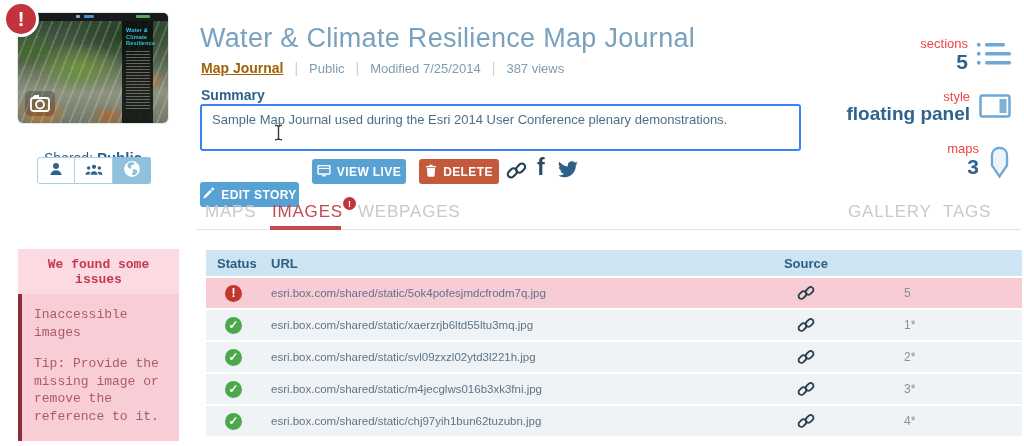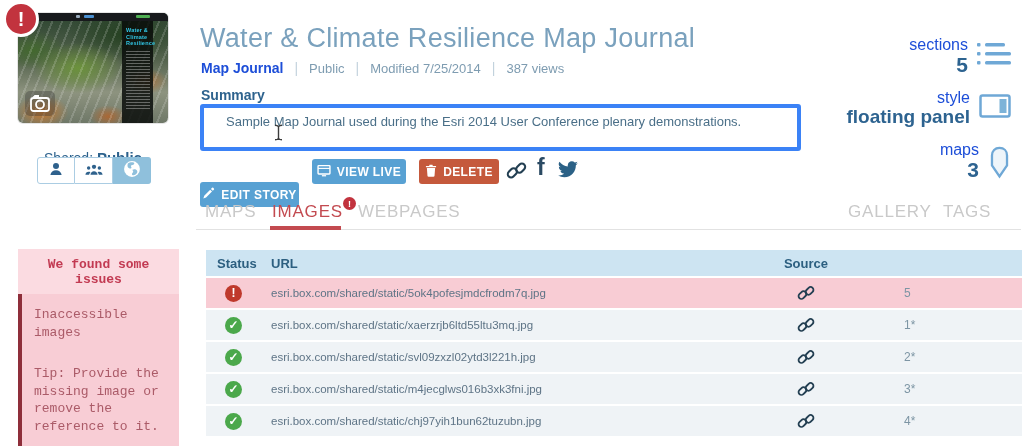--- a/index.html
+++ b/index.html
@@ -42,43 +42,43 @@
   .share-group { position:absolute; left:37px; top:157px; display:flex; }
   .share-btn { width:38px; height:27px; background:#fff; border:1px solid #abcde3; border-left-width:0;
     display:flex; align-items:center; justify-content:center; cursor:pointer; }
   .share-btn:first-child { border-left-width:1px; border-radius:3px 0 0 3px; }
   .share-btn:last-child { border-radius:0 3px 3px 0; }
   .share-btn.selected { background:#8fc0dc; border-color:#8fc0dc; }
 
   
   .page-title { position:absolute; left:200px; top:23px; font-size:27px; font-weight:400; color:#7aa1bd; letter-spacing:.3px; }
   .meta-row { position:absolute; left:201px; top:60px; display:flex; align-items:center; gap:11px; font-size:13px; color:#7e9cb1; }
-  .meta-type { color:#1d4ed8; font-weight:bold; font-size:14px; }
+  .meta-type { color:#a16207; font-weight:bold; font-size:14px;text-decoration:underline; }
   .meta-sep { color:#c2d2dd; font-size:14px; }
   .summary-label { position:absolute; left:201px; top:87px; font-size:14px; font-weight:bold; color:#2d628d; }
   .summary-box { position:absolute; left:200px; top:104px; width:601px; height:47px; background:#fff;
-    border:4px solid #3b82f6; border-radius:3px; padding:6px 22px; font-size:13px; color:#4a6f88; cursor:text; }
+    border:2px solid #3b82f6; border-radius:3px; padding:6px 10px; font-size:13px; color:#4a6f88; cursor:text; }
   .text-cursor { position:absolute; left:273px; top:124px; z-index:2; }
 
   
   .btn { position:absolute; top:159px; height:25px; border:none; border-radius:3px; color:#fff;
     font-family:inherit; font-weight:bold; font-size:12px; letter-spacing:.4px;
     display:flex; align-items:center; justify-content:center; gap:6px; cursor:pointer; }
   .btn-edit { left:200px; width:99px; background:#58a1d3;margin-top:23px; }
   .btn-view { left:312px; width:94px; background:#58a1d3; }
   .btn-delete { left:419px; width:80px; background:#c5593c; }
   .tool-icon { position:absolute; cursor:pointer; }
   .icon-link-toolbar { left:506px; top:160px; }
   .icon-facebook { left:537px; top:156px; font-size:23px; font-weight:bold; color:#2b4a63; line-height:1; }
   .icon-twitter { left:557px; top:161px; }
 
   
   .stat { position:absolute; right:13px; display:flex; align-items:flex-start; gap:9px; }
   .stat-text { text-align:right; }
-  .stat-label { font-size:16px; color:#1d4ed8; }
+  .stat-label { font-size:13px; color:#ef4444; }
   .stat-value { font-size:21px; font-weight:bold; color:#2d6390; line-height:1.05; }
   .stat-style .stat-value { font-size:19px; }
   .stat-sections { top:36px; }
   .stat-style { top:89px; }
   .stat-maps { top:141px; }
   .stat-icon { margin-top:5px; }
 
   
   .tab { position:absolute; top:202px; font-size:17px; letter-spacing:.8px; color:#c9c9c9; cursor:pointer; }
   .tab-maps { left:205px; }
@@ -90,21 +90,21 @@
     background:#c2333e; color:#fff; font-size:9px; font-weight:bold; letter-spacing:0;
     display:flex; align-items:center; justify-content:center; }
   .tabs-line { position:absolute; left:196px; right:3px; top:229px; height:1px; background:#e2e2e2; }
   .tab-underline { position:absolute; left:270px; top:226px; width:71px; height:4px; background:#c34a50; }
 
   
   .issues { position:absolute; left:18px; top:249px; width:161px;font-family:Liberation Mono, monospace; }
   .issues-header { background:#fbdbe1; color:#c23a52; font-weight:bold; font-size:13px; text-align:center; padding:8px 4px 7px; }
   .issues-body { background:#f8cdd5; border-left:4px solid #8e2e3a; padding:12px 10px 16px 12px;
     color:#ab5b68; font-size:13px; line-height:1.35; }
-  .issues-item { margin-bottom:24px; }
+  .issues-item { margin-bottom:14px; }
 
   
   .table { position:absolute; left:200px; top:250px; width:822px;padding-left:6px; }
   .t-grid { display:grid; grid-template-columns:55px 505px 80px 182px; align-items:center; }
   .t-header { background:#cde4f2; height:26px; color:#2c5f80; font-size:13px; font-weight:bold; }
   .th-status { padding-left:11px; }
   .th-url { padding-left:10px; }
   .th-source { text-align:center; }
   .th-section { padding-left:42px; }
   .t-row { height:30px; background:#eff3f6; margin-top:2px; }

